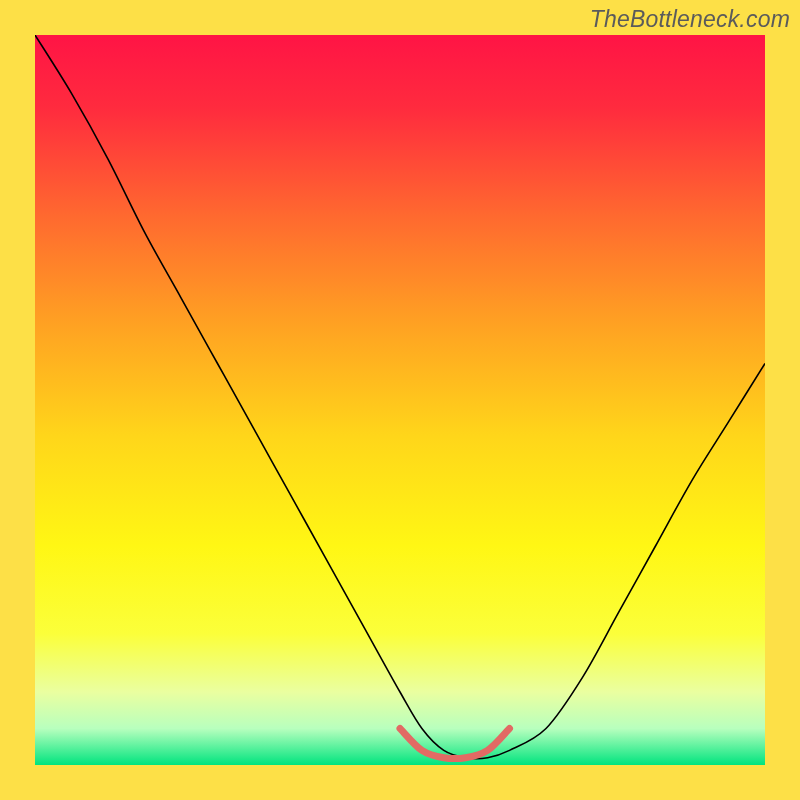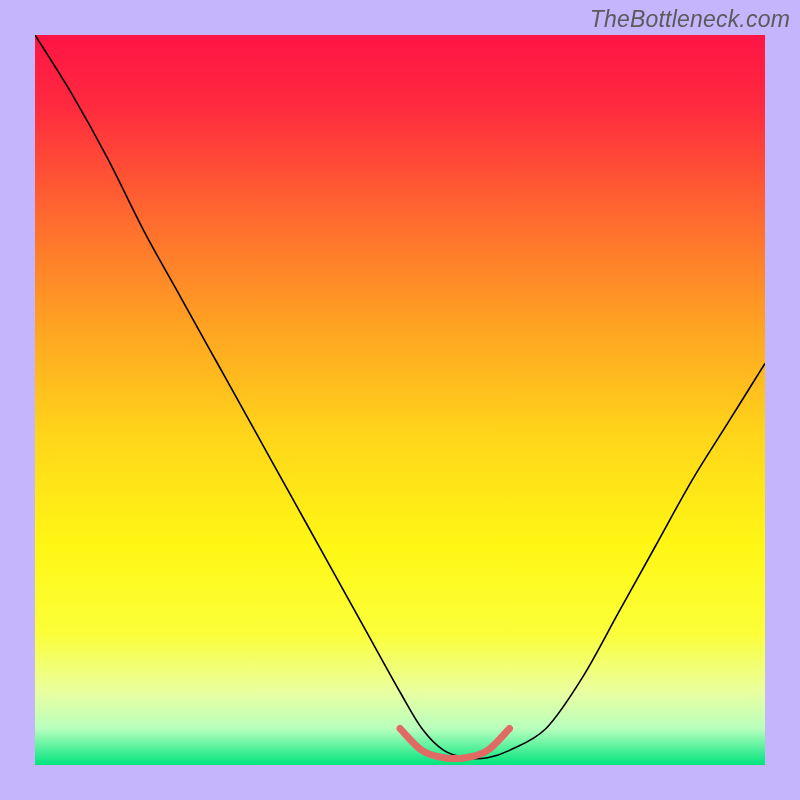--- a/index.html
+++ b/index.html
@@ -1,16 +1,16 @@
 <!DOCTYPE html>
 <html><head>
 <meta charset="utf-8">
 <style>
   html,body{margin:0;padding:0;width:800px;height:800px;background:#000;overflow:hidden;}
-  .frame{position:absolute;left:0;top:0;width:800px;height:800px;background:#c4b5fd;}
+  .frame{position:absolute;left:0;top:0;width:800px;height:800px;background:#fde047;}
   .plot{position:absolute;left:35px;top:35px;width:730px;height:730px;overflow:hidden;}
   .wm{position:absolute;top:6px;right:10px;color:#5b5b5b;font:italic 400 23px "Segoe UI",Arial,sans-serif;letter-spacing:0.2px;}
   svg{display:block;}
 </style>
 </head>
 <body>
 <div class="frame">
 
   <div class="wm">TheBottleneck.com</div>
 

